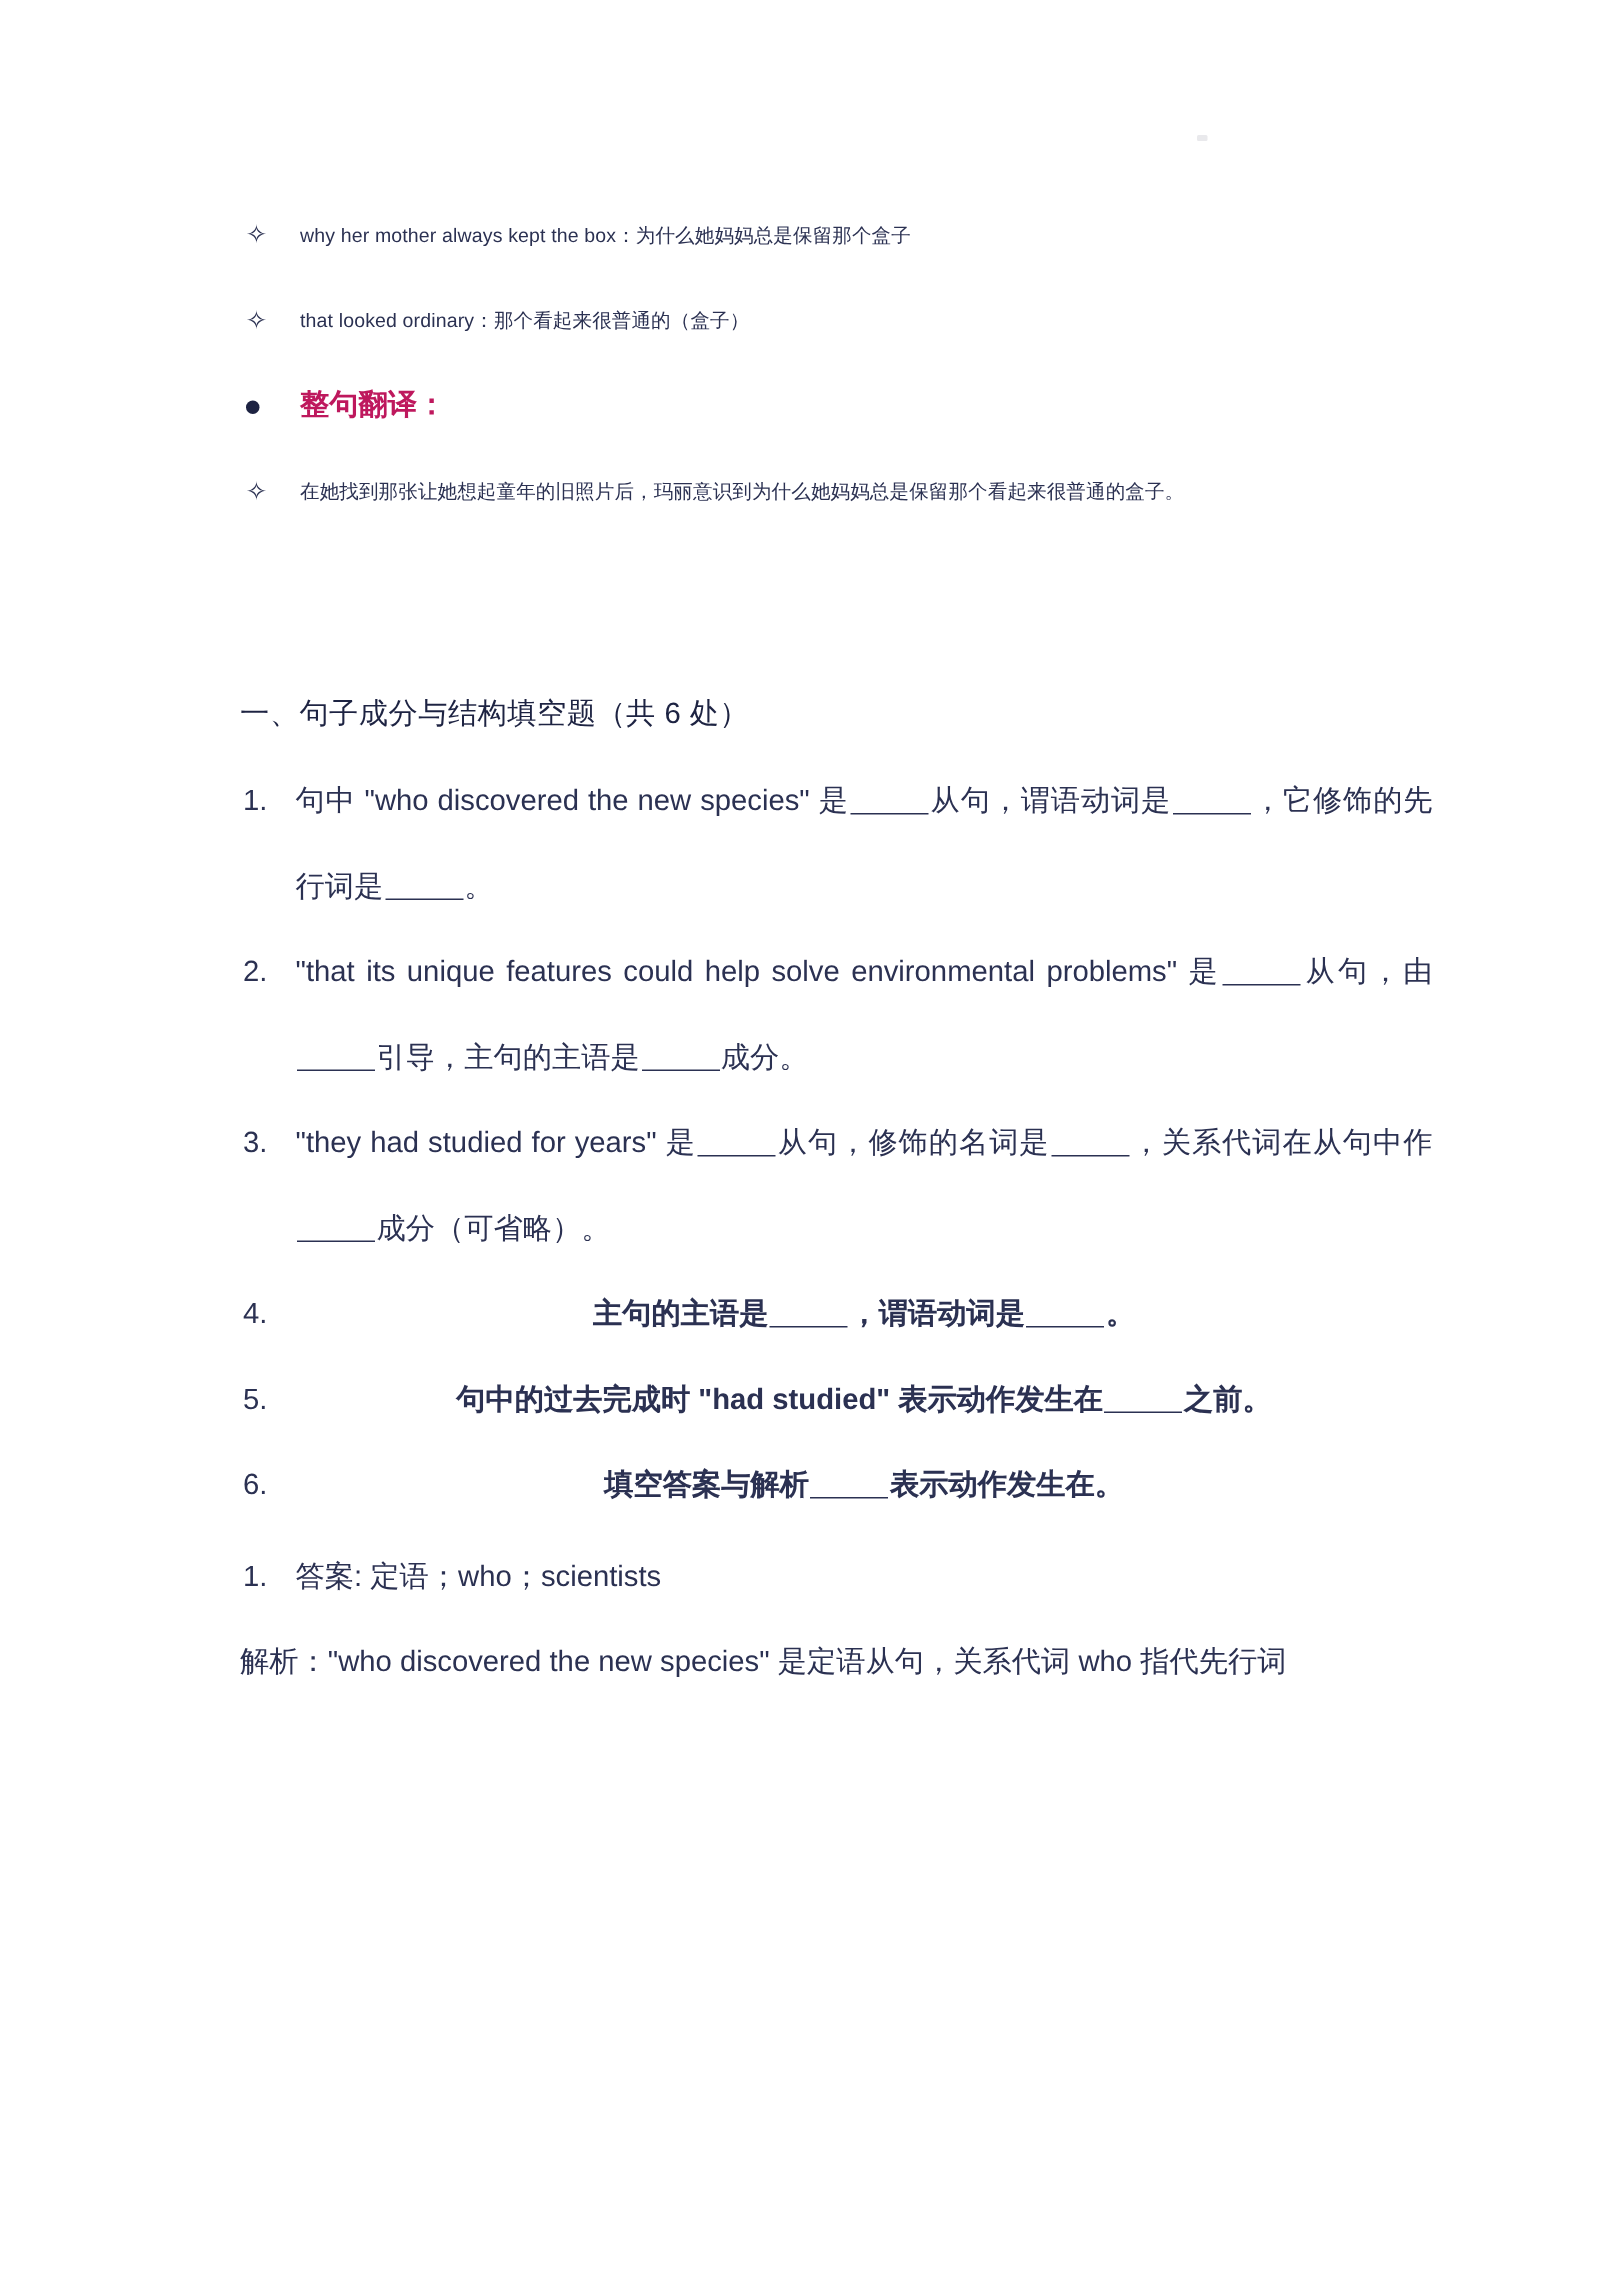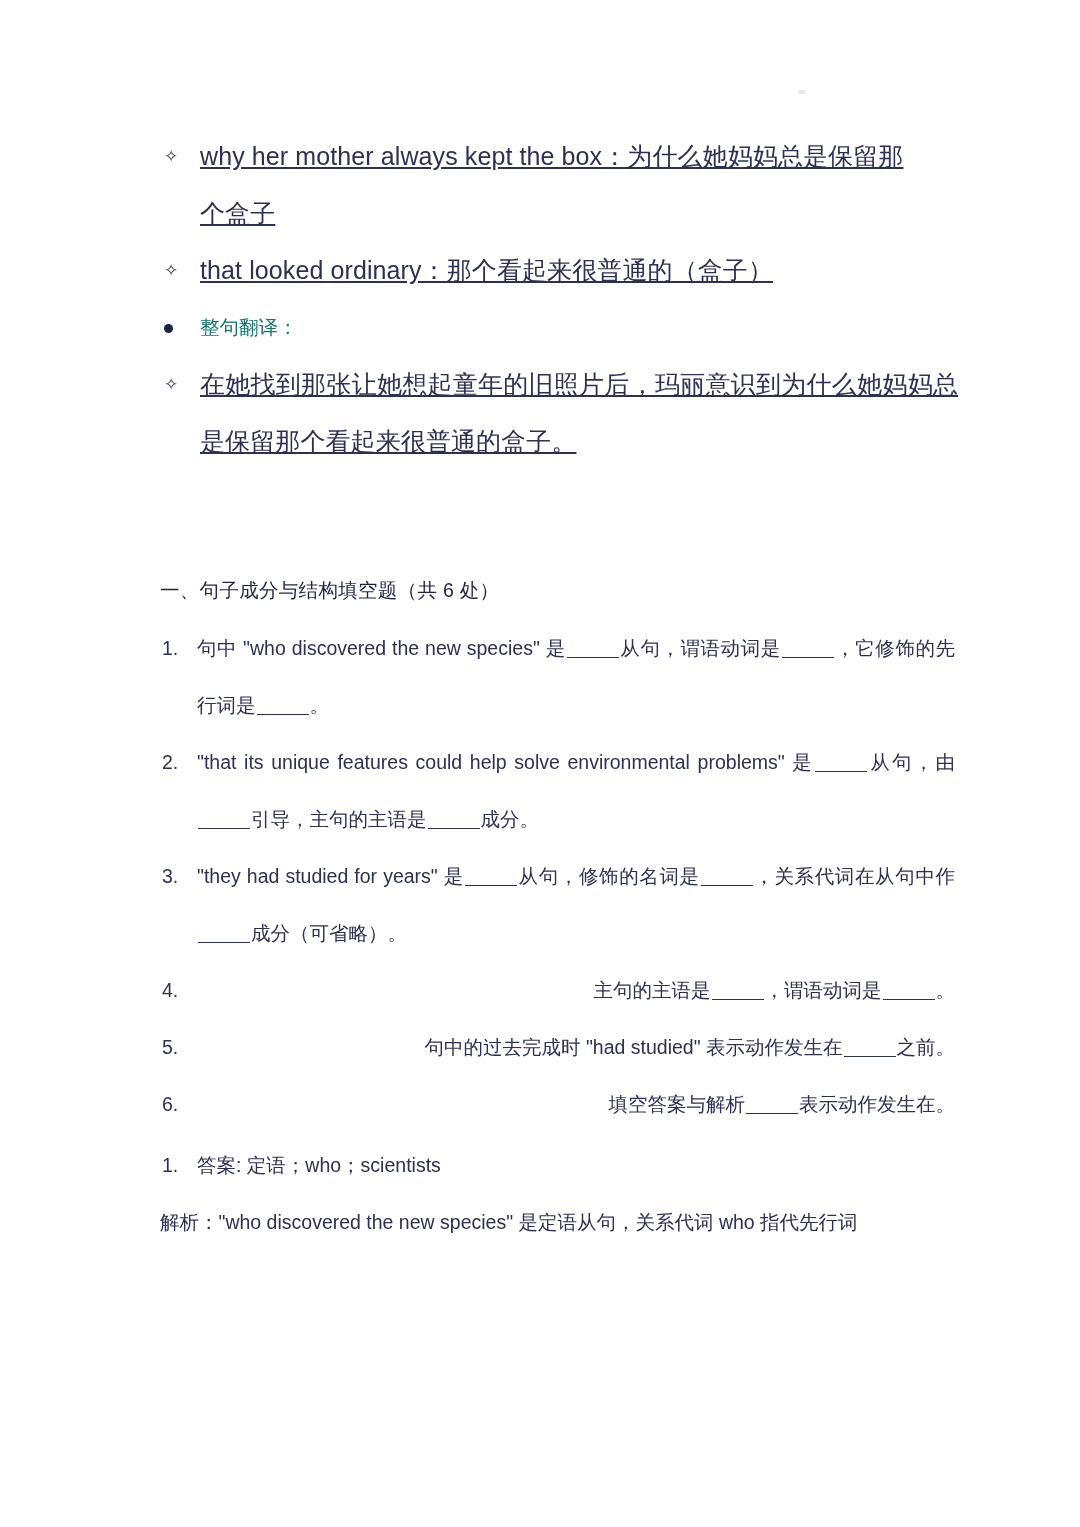--- a/index.html
+++ b/index.html
@@ -55,24 +55,23 @@
     left: 2px;
     top: 0;
     width: 18px;
     line-height: 57px;
     font-size: 17px;
     color: #2b3152;
     text-align: center;
   }
   .diamond-row .row-text {
     display: block;
-    font-size: 25px;
+    font-size: 13px;
     line-height: 57px;
     letter-spacing: 0.1px;
-    text-decoration: underline;
   }
   .diamond-row.wrap .row-text {
     text-align: justify;
     text-justify: inter-character;
   }
 
   
   .dot-row {
     position: relative;
     padding-left: 40px;
@@ -82,24 +81,24 @@
     position: absolute;
     left: 4px;
     top: 25px;
     width: 9px;
     height: 9px;
     border-radius: 50%;
     background: #1d2342;
   }
   .dot-row .row-text {
     display: block;
-    font-weight: normal;
-    font-size: 19.5px;
-    line-height: 57px;
-    color: #0f766e;
+    font-weight: bold;
+    font-size: 19.5px;
+    line-height: 57px;
+    color: #be185d;
   }
 
   
   .orig-sentence {
     font-weight: bold;
     font-size: 20.5px;
     line-height: 57px;
     color: #1d2342;
     text-align: justify;
     text-justify: inter-word;
@@ -136,21 +135,22 @@
     font-size: 19.5px;
     line-height: 57px;
     color: #2b3152;
   }
   .q-item .q-text {
     display: block;
     text-align: justify;
     text-justify: inter-character;
   }
   .q-item.nowrap .q-text {
-    text-align: right;
+    text-align: center;
+    font-weight: bold;
   }
 
   
   .blank {
     display: inline-block;
     border-bottom: 1.6px solid #2b3152;
     height: 20px;
     vertical-align: -3px;
     margin: 0 1px;
   }

